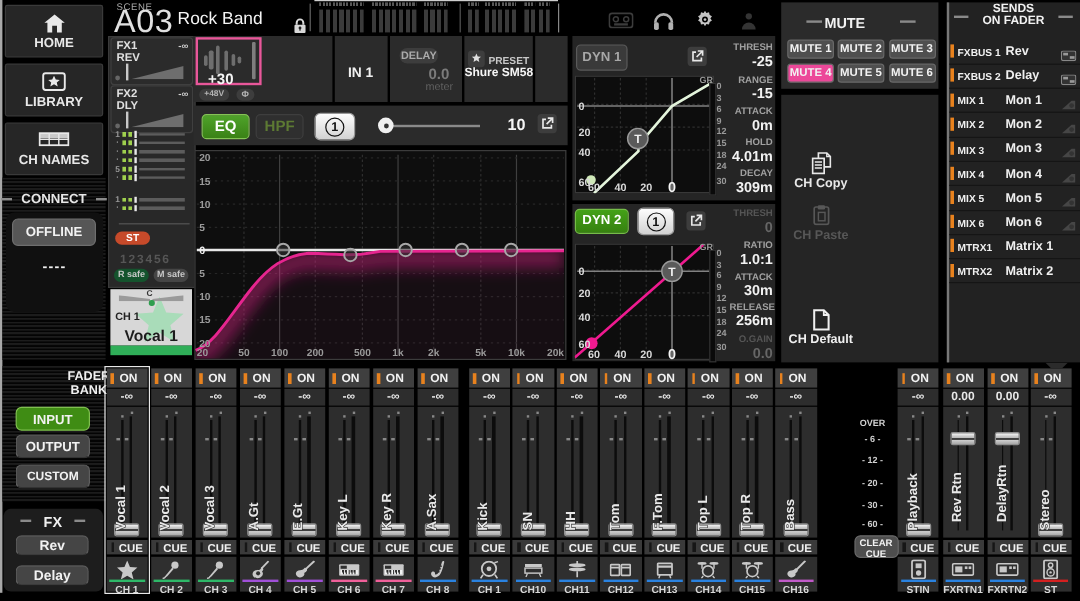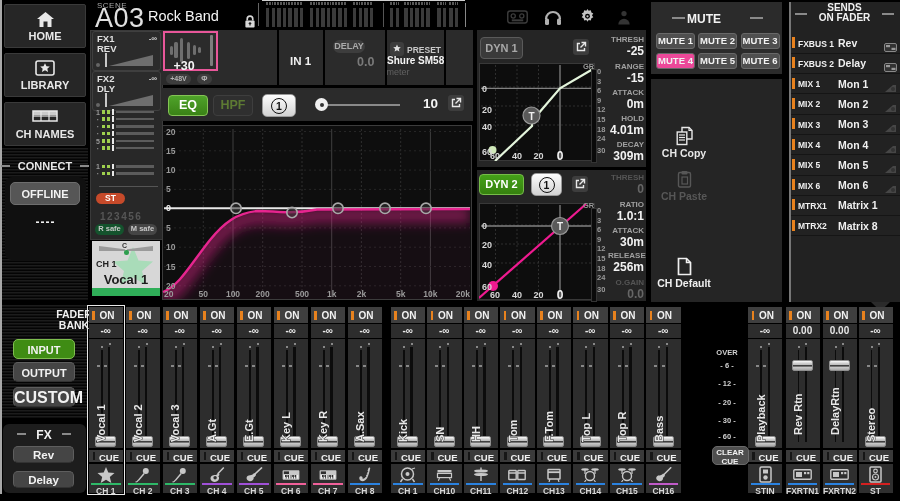--- a/index.html
+++ b/index.html
@@ -41,21 +41,21 @@
     </div>
 <div class="a" style="left:-15px;top:160px;width:120px;text-align:center;color:#e8e8e8;font-weight:bold;font-size:11px;">CONNECT</div>
     <div class="a" style="left:1px;top:165px;width:9px;height:2px;background:#8a8a8a;"></div>
     <div class="a" style="left:80px;top:165px;width:9px;height:2px;background:#8a8a8a;"></div>
 <div class="a" style="left:5px;top:177px;width:81px;height:83px;background:#101010;border-radius:7px;"></div>
 <div class="btn" style="left:10px;top:182px;width:70px;height:23px;background:#565656;border-color:#6e6e6e;font-size:11px;line-height:23px;">OFFLINE</div>
 <div class="a" style="left:5px;top:215px;width:81px;text-align:center;color:#f0f0f0;font-weight:bold;font-size:12px;letter-spacing:1px;">----</div>
 <div class="a" style="left:0;top:309px;width:88px;text-align:center;color:#f0f0f0;font-weight:bold;font-size:10.5px;line-height:11px;padding-left:30px;">FADER<br>BANK</div>
 <div class="btn" style="left:13px;top:338.5px;width:62px;height:20px;background:#3f8c14;border-color:#7fbf4f;font-size:11px;line-height:20px;">INPUT</div>
 <div class="btn" style="left:13px;top:362px;width:62px;height:20px;font-size:11px;line-height:20px;">OUTPUT</div>
-<div class="btn" style="left:13px;top:387px;width:62px;height:20px;font-size:16px;line-height:20px;">CUSTOM</div>
+<div class="btn" style="left:13px;top:387px;width:62px;height:20px;font-size:10px;line-height:20px;">CUSTOM</div>
 <div class="a" style="left:3px;top:424px;width:83px;height:69px;background:#1d1d1d;border-radius:6px;"></div>
 <div class="a" style="left:-16px;top:428px;width:120px;text-align:center;color:#f0f0f0;font-weight:bold;font-size:12px;">FX</div>
     <div class="a" style="left:17px;top:433px;width:9px;height:2px;background:#8a8a8a;"></div>
     <div class="a" style="left:62px;top:433px;width:9px;height:2px;background:#8a8a8a;"></div>
 <div class="btn" style="left:13px;top:446px;width:61px;height:17px;font-size:11.5px;line-height:17px;">Rev</div>
 <div class="btn" style="left:13px;top:471px;width:61px;height:17px;font-size:11.5px;line-height:17px;">Delay</div>
 <div class="a" style="left:97px;top:1px;color:#a8a8a8;font-size:8px;letter-spacing:0.5px;">SCENE</div>
 <div class="a" style="left:95px;top:3px;color:#e0e0e0;font-size:27px;font-weight:normal;letter-spacing:0.5px;">A03</div>
 <div class="a" style="left:148px;top:7.5px;color:#f5f5f5;font-size:14.5px;font-weight:normal;">Rock Band</div>
 <svg class="a" style="left:244px;top:15px;" width="12" height="13" viewBox="0 0 13 14">
@@ -193,21 +193,21 @@
 <div class="a" style="left:186.5px;top:41.5px;width:3.5px;height:17px;background:#6e6e6e;border-radius:1.5px;"></div>
 <div class="a" style="left:192.5px;top:45px;width:3.5px;height:10px;background:#6e6e6e;border-radius:1.5px;"></div>
 <div class="a" style="left:197.5px;top:47px;width:3.5px;height:6px;background:#6e6e6e;border-radius:1.5px;"></div>
 <div class="a" style="left:209.5px;top:35px;width:3px;height:31px;background:#7e7e7e;border-radius:1px;"></div>
 <div class="a" style="left:163px;top:58.5px;width:42px;text-align:center;color:#f5f5f5;font-weight:bold;font-size:12.5px;">+30</div>
 <div class="pill" style="left:166px;top:74px;width:25px;height:9.5px;font-size:7px;line-height:9.5px;">+48V</div>
 <div class="pill" style="left:197px;top:74px;width:14.5px;height:9.5px;font-size:7.5px;line-height:9.5px;">Φ</div>
 <div class="a" style="left:278.5px;top:30px;width:44px;height:55px;text-align:center;color:#f0f0f0;font-weight:bold;font-size:11.5px;padding-top:25px;box-sizing:border-box;">IN 1</div>
 <div class="pill" style="left:333px;top:40px;width:32px;height:13px;font-size:9px;line-height:13px;color:#aaa;">DELAY</div>
 <div class="a" style="left:324.5px;top:55px;width:50px;text-align:right;color:#7a7a7a;font-weight:bold;font-size:12.5px;">0.0</div>
-<div class="a" style="left:324.5px;top:67px;width:53px;text-align:right;color:#606060;font-size:9px;padding-left:32px;">meter</div>
+<div class="a" style="left:324.5px;top:67px;width:53px;text-align:right;color:#606060;font-size:9px;">meter</div>
 <div class="a" style="left:390px;top:42px;width:14px;height:14px;background:#3d3d3d;border-radius:3px;"><svg width="14" height="14" viewBox="0 0 14 14">
         <path d="M7 2.5 L8.1 5 L10.8 5.2 L8.8 7 L9.4 9.6 L7 8.2 L4.6 9.6 L5.2 7 L3.2 5.2 L5.9 5 Z" fill="#e0e0e0"></path>
       </svg></div>
 <div class="a" style="left:407px;top:45px;color:#c8c8c8;font-size:8.5px;font-weight:bold;">PRESET</div>
 <div class="a" style="left:387px;top:55px;width:56px;text-align:center;color:#f5f5f5;font-weight:bold;font-size:10px;white-space:nowrap;">Shure SM58</div>
 <div class="a" style="left:160.5px;top:87.5px;width:312.5px;height:33px;background:#2b2b2b;"></div>
 <div class="a" style="left:168px;top:95px;width:38px;height:19px;background:linear-gradient(#4fa32a,#3a8216);border:1px solid #84c455;border-radius:4px;color:#fff;font-weight:bold;font-size:12.5px;text-align:center;line-height:19px;">EQ</div>
 <div class="a" style="left:213px;top:95px;width:38px;height:19px;background:#2f2f2f;border:1px solid #3e3e3e;border-radius:4px;color:#5d7a33;font-weight:bold;font-size:12.5px;text-align:center;line-height:19px;">HPF</div>
 <div class="a" style="left:262px;top:94px;width:32px;height:21px;background:linear-gradient(#fdfdfd,#d2d2d2);border:1px solid #999;border-radius:5px;text-align:center;color:#111;"><span style="display:inline-block;margin-top:2.5px;width:14px;height:14px;border:1.4px solid #111;border-radius:50%;font-size:10.5px;font-weight:bold;line-height:14px;">1</span></div>
 <div class="a" style="left:322px;top:104px;width:78px;height:2px;background:#8a8a8a;"></div>
@@ -483,21 +483,21 @@
         <path d="M1 8 L9 1 H12 V8 Z" fill="#464646"></path>
         <circle cx="9" cy="5" r="2" fill="#333"></circle>
       </svg></div>
 <div class="a" style="left:791px;top:194.9px;width:109px;height:20.3px;border-bottom:1px solid #151515;"></div>
 <div class="a" style="left:792px;top:199.4px;width:3px;height:11px;background:#e8821e;"></div>
 <div class="a" style="left:798px;top:200.9px;color:#f0f0f0;font-weight:bold;font-size:8.5px;">MTRX1</div>
 <div class="a" style="left:838px;top:199.4px;color:#f0f0f0;font-weight:bold;font-size:10.5px;">Matrix 1</div>
 <div class="a" style="left:791px;top:215.2px;width:109px;height:20.3px;border-bottom:1px solid #151515;"></div>
 <div class="a" style="left:792px;top:219.7px;width:3px;height:11px;background:#e8821e;"></div>
 <div class="a" style="left:798px;top:221.2px;color:#f0f0f0;font-weight:bold;font-size:8.5px;">MTRX2</div>
-<div class="a" style="left:838px;top:219.7px;color:#f0f0f0;font-weight:bold;font-size:10.5px;">Matrix 8</div>
+<div class="a" style="left:838px;top:219.7px;color:#f0f0f0;font-weight:bold;font-size:10.5px;">Matrix 2</div>
 <div class="a" style="left:871px;top:302px;width:19px;height:5px;background:#2b2b2b;clip-path:polygon(0 0,100% 0,73% 100%,27% 100%);"></div>
 <div class="a" style="left:88.5px;top:306.5px;width:34.5px;height:16px;background:#3f3f3f;"></div>
     <div class="a" style="left:92px;top:310.5px;width:2.8px;height:9px;background:#e8821e;"></div>
     <div class="a" style="left:99.5px;top:310.0px;color:#f2f2f2;font-weight:bold;font-size:10px;">ON</div>
     <div class="a" style="left:88.5px;top:324.0px;width:34.5px;height:13.5px;background:#2d2d2d;color:#e8e8e8;font-weight:bold;font-size:10px;text-align:center;line-height:14px;">-∞</div>
     <div class="a" style="left:88.5px;top:339.0px;width:34.5px;height:109px;background:#2d2d2d;"></div>
     <div class="a" style="left:100.8px;top:350px;width:1.8px;height:92px;background:#0c0c0c;"></div>
     <div class="a" style="left:108.3px;top:346.5px;width:2.2px;height:95.5px;background:#0c0c0c;"></div>
     <div class="a" style="left:100.8px;top:346px;width:2px;height:2px;background:#888;"></div>
     <div class="a" style="left:108.5px;top:342.5px;width:2px;height:2px;background:#888;"></div>

